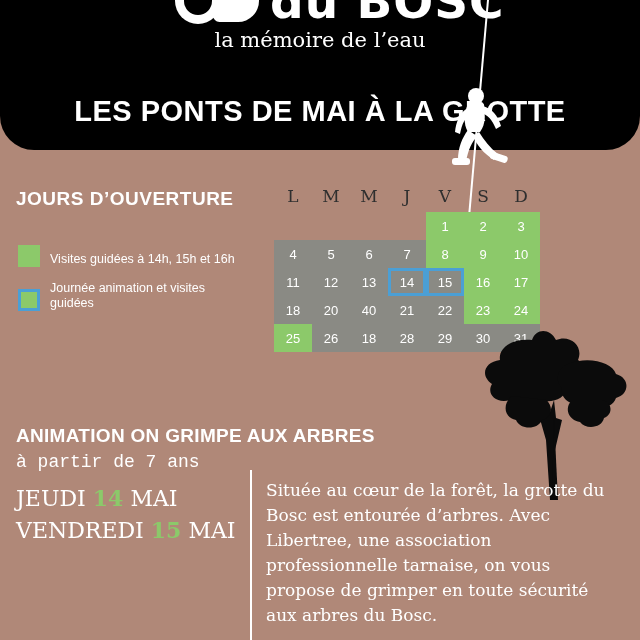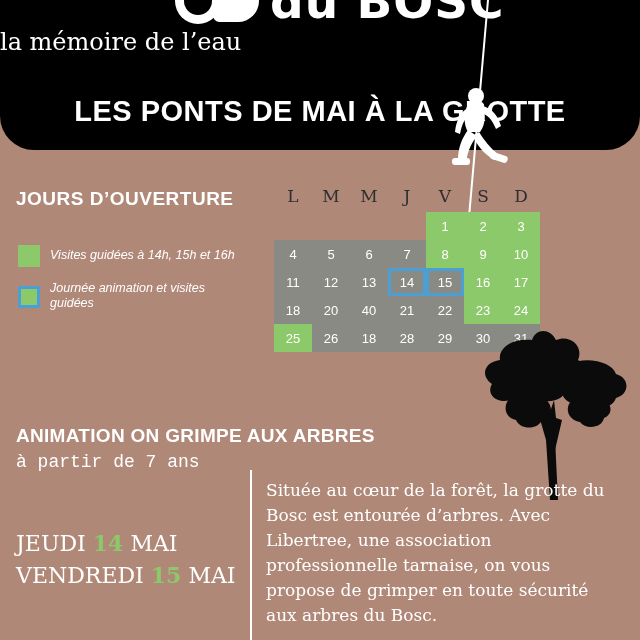--- a/index.html
+++ b/index.html
@@ -70,22 +70,23 @@
     font-weight: bold;
     color: #ffffff;
     letter-spacing: 1px;
     font-family: "DejaVu Sans", sans-serif;
   }
   .tagline {
     position: absolute;
     left: 0;
     top: 98px;
     width: 640px;
-    color: #ffffff;
-    font-size: 24px;
+    text-align: center;
+    color: #ffffff;
+    font-size: 21px;
     font-family: "DejaVu Serif", serif;
   }
   .header-title {
     position: absolute;
     left: 0;
     top: 165px;
     width: 640px;
     text-align: center;
     color: #ffffff;
     font-size: 29px;
@@ -123,23 +124,22 @@
     letter-spacing: 0.5px;
   }
   .legend {
     position: absolute;
     left: 18px;
     top: 244px;
     width: 230px;
   }
   .legend-row {
     display: flex;
-    align-items: center;
+    align-items: flex-end;
     margin-bottom: 14px;
-    font-style: italic;
   }
   .legend-swatch {
     width: 22px;
     height: 22px;
     flex: 0 0 22px;
     margin-right: 10px;
     margin-top: 1px;
   }
   .legend-swatch.green { background: #8cc96a; }
   .legend-swatch.blue {
@@ -214,21 +214,20 @@
     font-size: 18px;
     color: #ffffff;
     font-family: Liberation Mono, monospace;
   }
   .day-line {
     position: absolute;
     left: 16px;
     font-size: 22px;
     color: #ffffff;
     font-family: "DejaVu Serif", serif;
-    margin-top: 45px;
   }
   .day-line.l1 { top: 485px; }
   .day-line.l2 { top: 517px; }
   .day-num {
     color: #8cc96a;
     font-weight: bold;
   }
 
   .divider {
     position: absolute;

